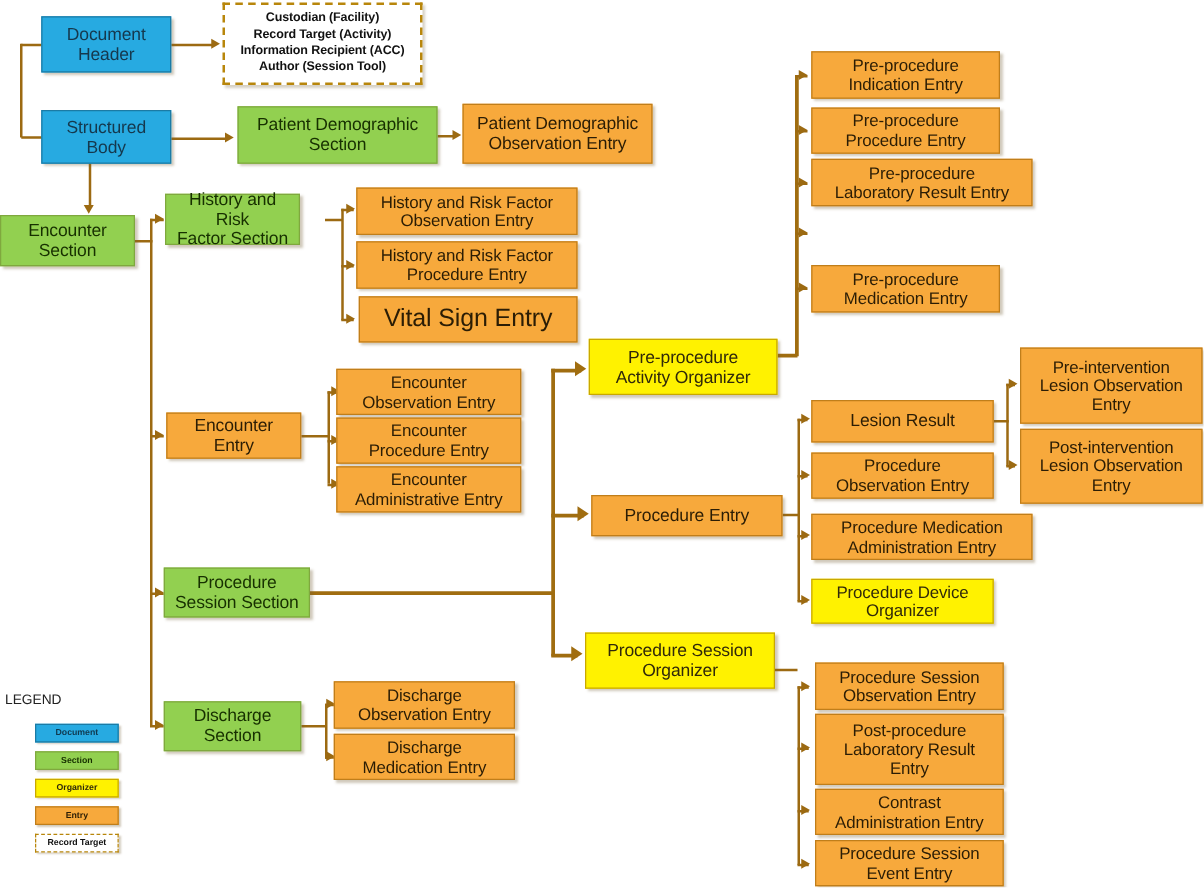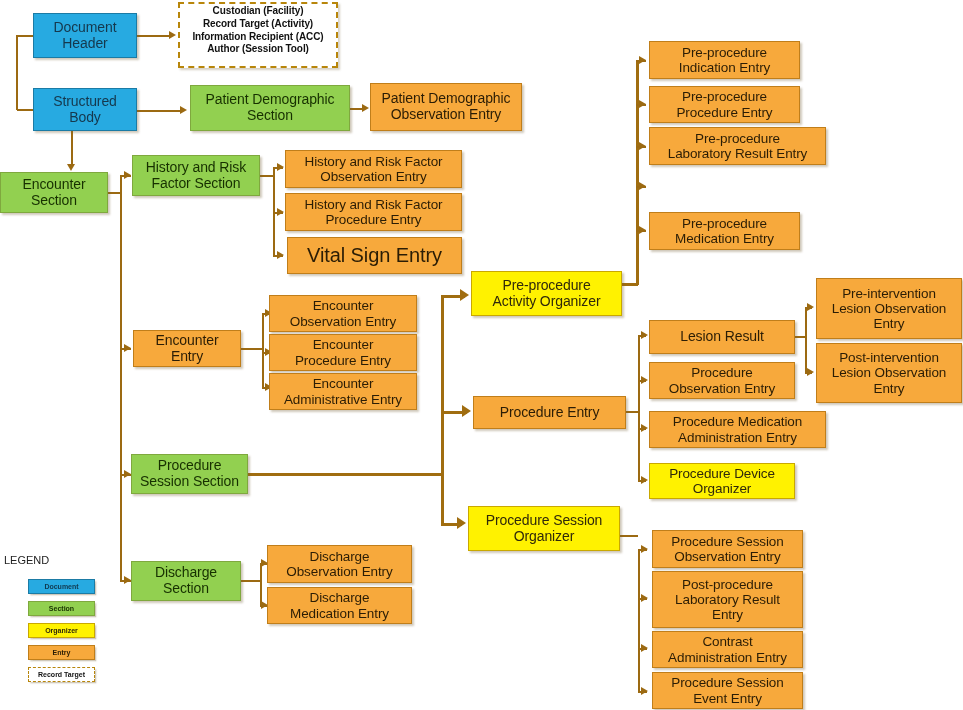--- a/index.html
+++ b/index.html
@@ -13,20 +13,21 @@
     height: 710px;
     background: #ffffff;
     font-family: "Liberation Sans", sans-serif;
     overflow: hidden;
   }
   .node {
     position: absolute;
     box-sizing: border-box;
     display: flex;
     align-items: center;
+    justify-content: center;
     text-align: center;
     line-height: 1.12;
     color: #1a1a1a;
     border: 1px solid #b07a14;
     box-shadow: 2px 2px 2px rgba(120,100,60,0.35);
     padding: 1px 3px;
     letter-spacing: -0.1px;
   }
   .node.document {
     background: #27AAE1;
@@ -243,21 +244,21 @@
   </div>
 
   <div class="node entry" style="left:370px; top:83px; width:152px; height:48px; font-size:14px;">
     <span class="txt">Patient Demographic<br>Observation Entry</span>
   </div>
 
   <div class="node section" style="left:0px; top:172px; width:108px; height:41px; font-size:14px;">
     <span class="txt">Encounter<br>Section</span>
   </div>
 
-  <div class="node section" style="left:132px; top:155px; width:128px; height:41px; font-size:14px;">
+  <div class="node section" style="left:132px; top:155px; width:108px; height:41px; font-size:14px;">
     <span class="txt">History and Risk<br>Factor Section</span>
   </div>
 
   <div class="node entry" style="left:285px; top:150px; width:177px; height:38px; font-size:13.5px;">
     <span class="txt">History and Risk Factor<br>Observation Entry</span>
   </div>
 
   <div class="node entry" style="left:285px; top:193px; width:177px; height:38px; font-size:13.5px;">
     <span class="txt">History and Risk Factor<br>Procedure Entry</span>
   </div>

